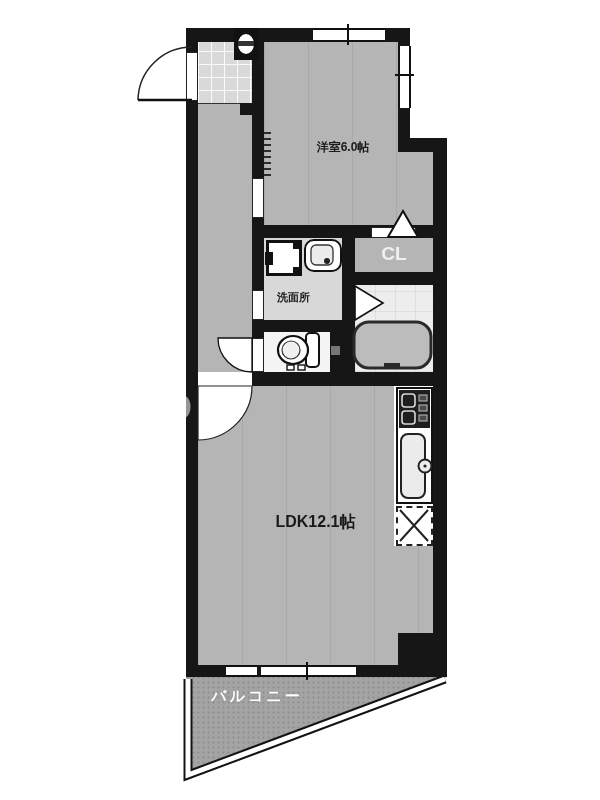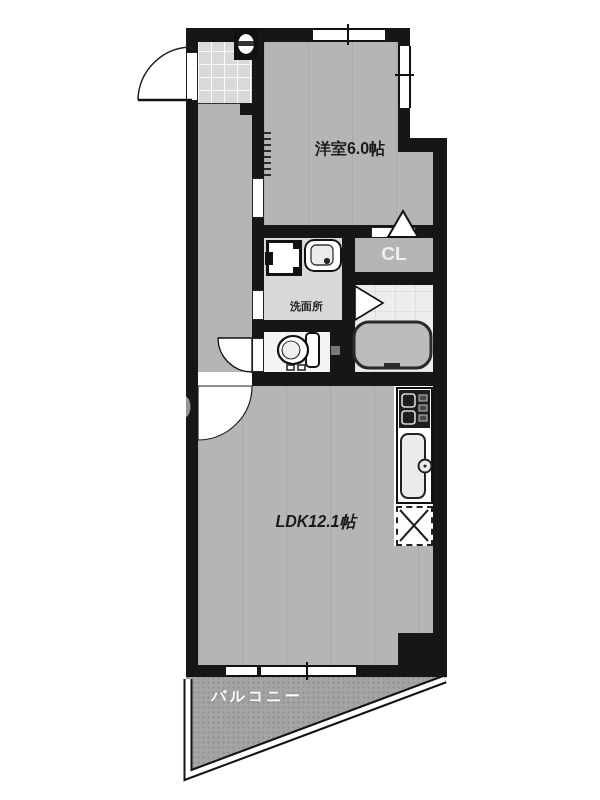--- a/index.html
+++ b/index.html
@@ -158,20 +158,20 @@
     <svg width="32" height="35" viewBox="0 0 32 35" style="display:block">
       <line x1="2" y1="2" x2="30" y2="33" stroke="#222" stroke-width="2"></line>
       <line x1="30" y1="2" x2="2" y2="33" stroke="#222" stroke-width="2"></line>
     </svg>
   </div>
 
   <svg class="disc" style="left:196px;top:384px;" width="60" height="60" viewBox="0 0 60 60">
     <path d="M2,2 L56,2 A54,54 0 0 1 2,56 Z" fill="#fff" stroke="#222" stroke-width="1.2"></path>
   </svg>
 
-  <div class="lbl" style="left:265px;top:139px;width:170px;font-size:16px;">洋室6.0帖</div>
+  <div class="lbl" style="left:258px;top:139px;width:170px;font-size:12px;">洋室6.0帖</div>
   <div class="lbl" style="left:355px;top:243px;width:78px;font-size:19px;color:#f0f0f0;">CL</div>
-  <div class="lbl" style="left:264px;top:299px;width:59px;font-size:11px;text-align:right;">洗面所</div>
-  <div class="lbl" style="left:198px;top:512px;width:235px;font-size:16px;font-style:italic;">LDK12.1帖</div>
+  <div class="lbl" style="left:264px;top:290px;width:59px;font-size:11px;">洗面所</div>
+  <div class="lbl" style="left:198px;top:512px;width:235px;font-size:16px;">LDK12.1帖</div>
 
   <div class="wm" style="left:163px;top:380px;">o</div>
 
 </div>
 
 </body></html>

